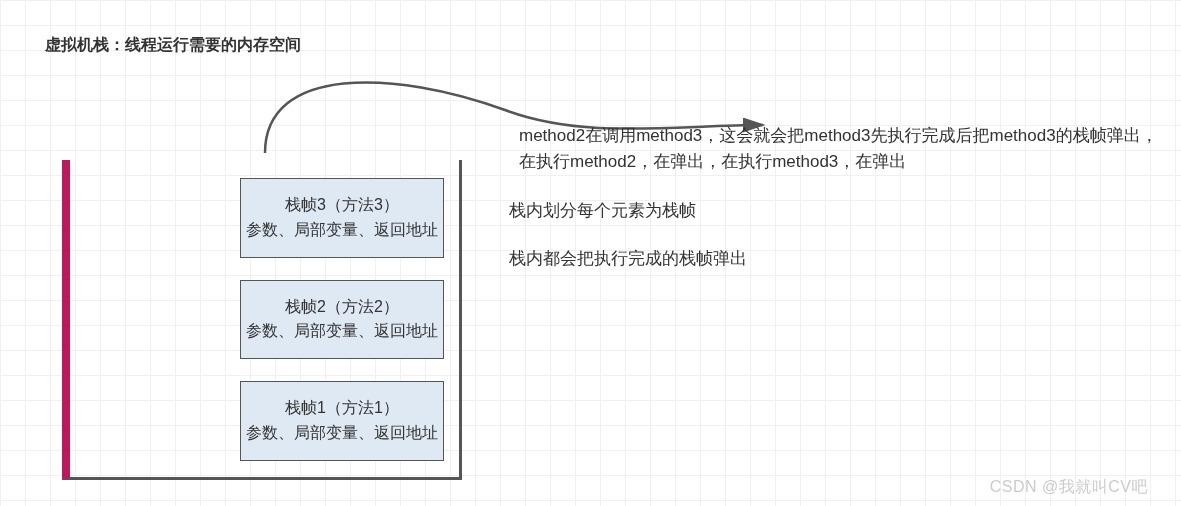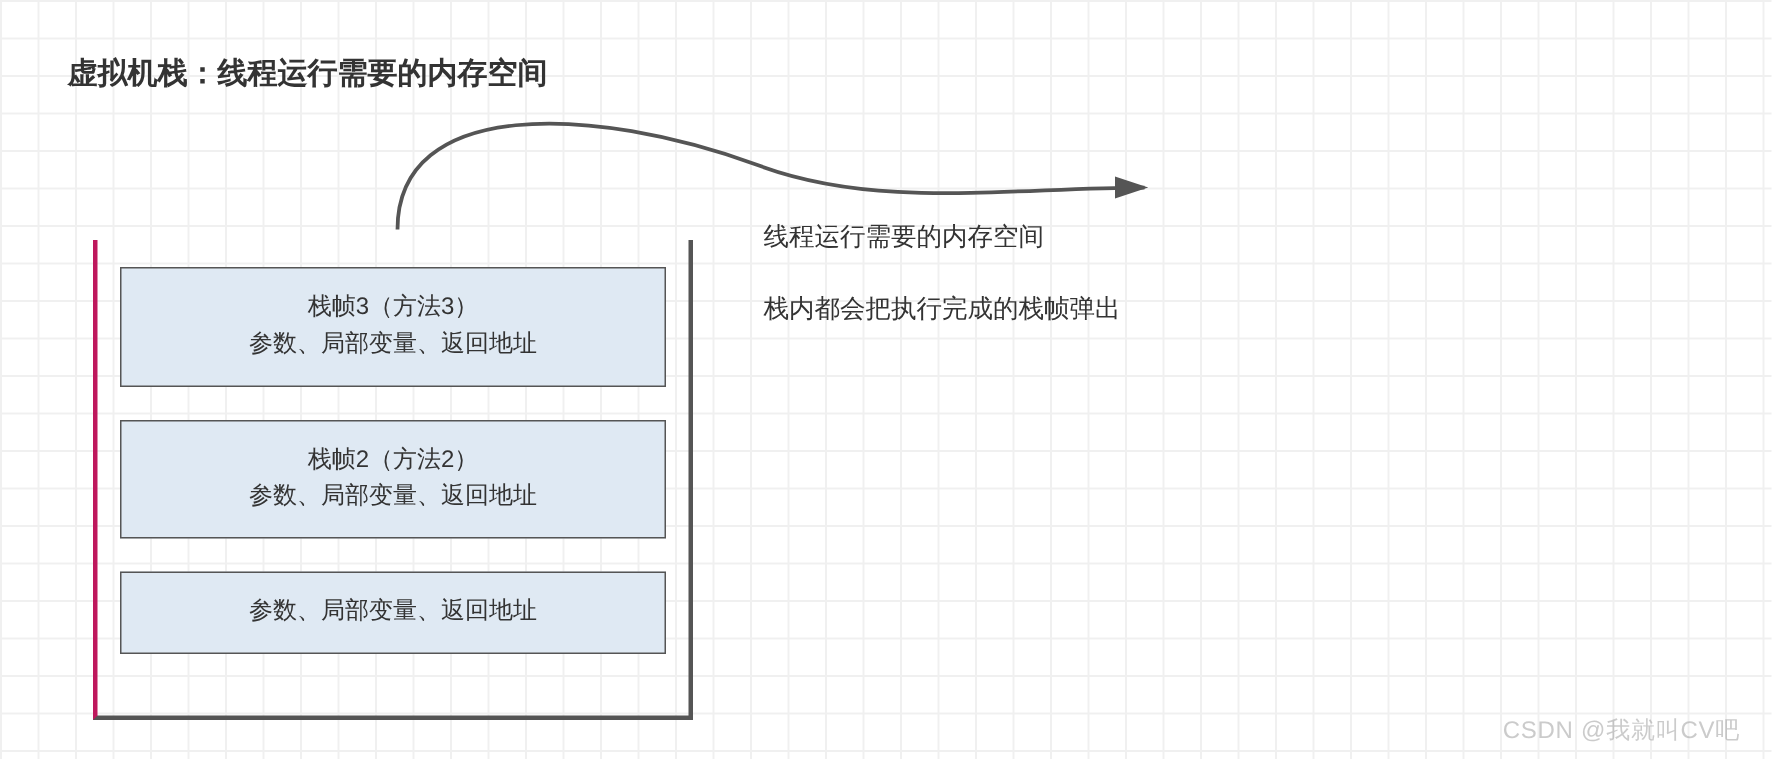--- a/index.html
+++ b/index.html
@@ -13,35 +13,36 @@
       background-size: 25px 25px;
       position: relative;
       overflow: hidden;
       color: #333;
     }
     .title {
       position: absolute;
       top: 35px;
       left: 45px;
       font-weight: 700;
-      font-size: 20px;
+      font-size: 16px;
     }
     .stack-container {
       position: absolute;
       top: 160px;
       left: 62px;
       width: 400px;
       height: 320px;
-      border-left: 3px solid #be185d;
+      border-left: 8px solid #be185d;
       border-right: 3px solid #555;
       border-bottom: 3px solid #555;
       padding: 18px 15px 14px 15px;
       display: flex;
       flex-direction: column;
       gap: 22px;
+      align-items: flex-end;
     }
     .frame {
       border: 1px solid #555;
       background: #dfe9f3;
       text-align: center;
       padding: 14px 5px;
       font-size: 16px;
       line-height: 1.55;
     }
     .arrow-svg {
@@ -59,21 +60,21 @@
       width: 650px;
       font-size: 17px;
       line-height: 1.55;
     }
     .notes p { margin-bottom: 22px; }
     .p1 { text-indent: 2em; }
     .p2 { text-indent: 2em; padding-left: 10px; margin-bottom: 22px;}
     .p2-cont { text-indent: 0; margin-top:-22px; padding-left: 10px; margin-bottom: 22px;}
     .watermark {
       position: absolute;
-      right: 21px;
+      right: 33px;
       bottom: 8px;
       color: rgba(160,160,160,0.55);
       font-size: 16px;
       letter-spacing: 0.5px;
       text-align: right;
     }
   </style>
 </head>
 <body>
 
@@ -91,22 +92,24 @@
 <div class="stack-container">
   <div class="frame">
     <div>栈帧3（方法3）</div>
     <div>参数、局部变量、返回地址</div>
   </div>
   <div class="frame">
     <div>栈帧2（方法2）</div>
     <div>参数、局部变量、返回地址</div>
   </div>
   <div class="frame">
+    <div>栈帧1（方法1）</div>
     <div>参数、局部变量、返回地址</div>
   </div>
 </div>
 
 <div class="notes">
-  <p>线程运行需要的内存空间</p>
+  <p class="p2-cont">method2在调用method3，这会就会把method3先执行完成后把method3的栈帧弹出，在执行method2，在弹出，在执行method3，在弹出</p>
+  <p>栈内划分每个元素为栈帧</p>
   <p style="max-width:240px">栈内都会把执行完成的栈帧弹出</p>
 </div>
 
 <div class="watermark">CSDN @我就叫CV吧</div>
 
 </body></html>

